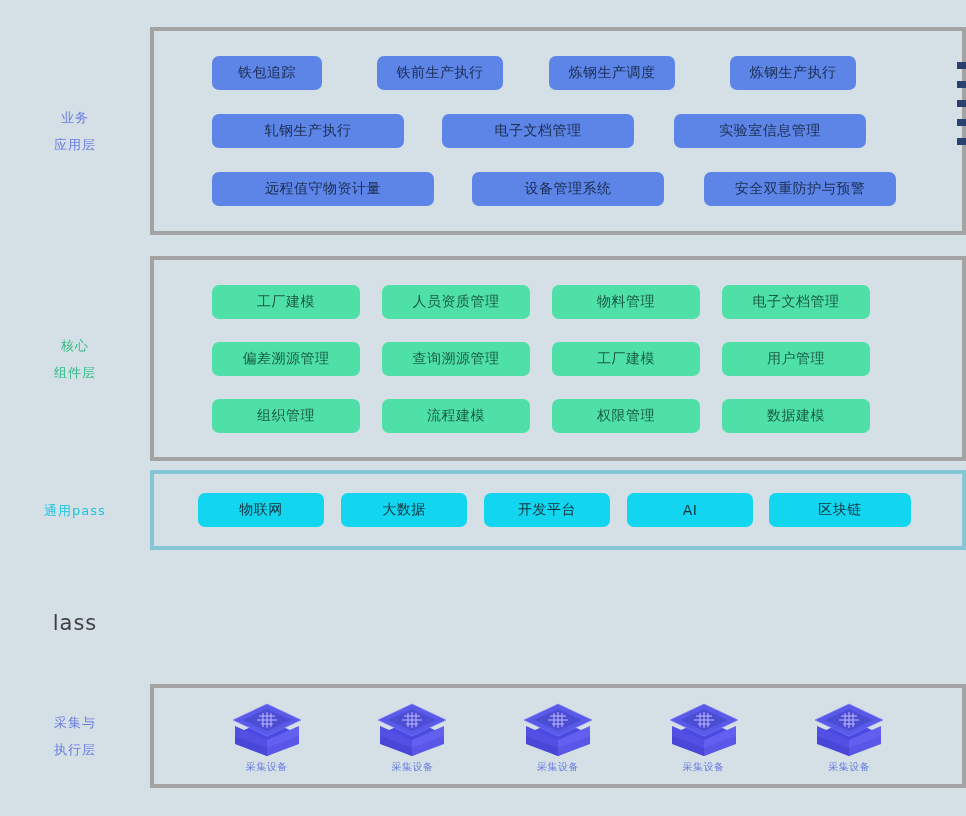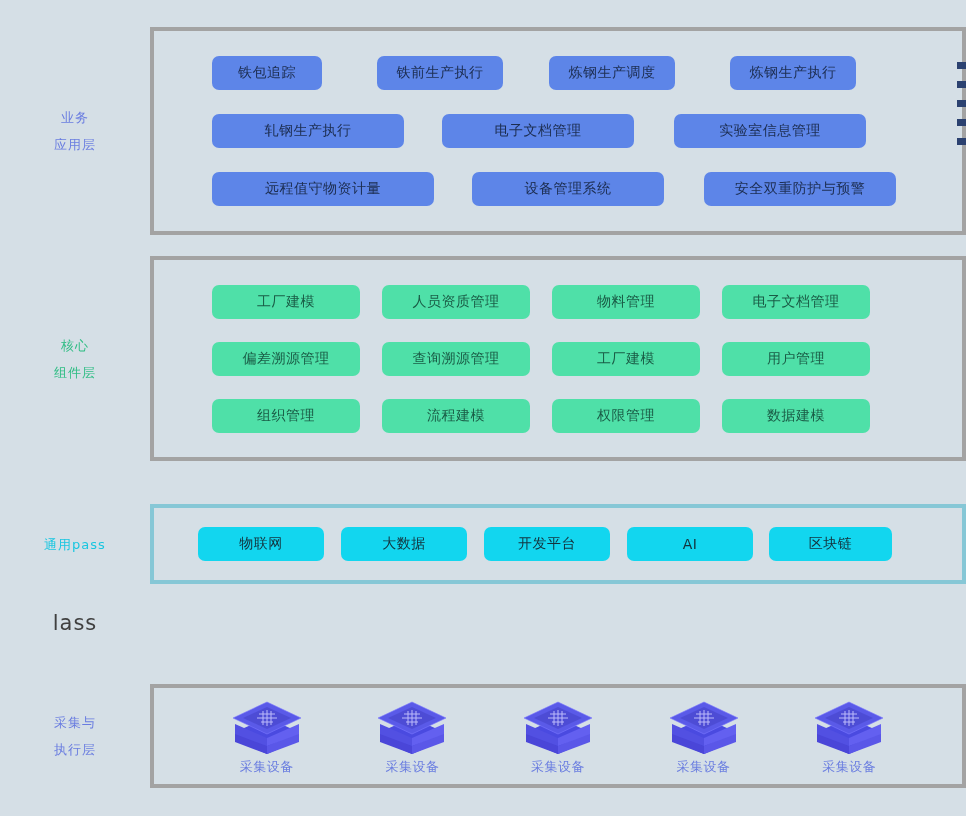--- a/index.html
+++ b/index.html
@@ -88,30 +88,30 @@
   
   #core-layer { top: 256px; width: 966px; height: 205px; }
   #core-layer .layer-label { color: #2fbd84; }
   #core-layer .panel { height: 205px; padding: 22px 0; }
   #core-layer .box-row { height: 34px; margin-bottom: 23px; }
   #core-layer .box-row:last-child { margin-bottom: 0; }
   #core-layer .node { height: 34px; width: 148px; margin-left: 22px; }
   #core-layer .node:first-child { margin-left: 58px; text-align: right; }
 
   
-  #paas-layer { top: 504px; width: 966px; height: 80px; }
+  #paas-layer { top: 470px; width: 966px; height: 80px; }
   #paas-layer .layer-label { color: #19c6e0; }
   #paas-layer .panel { height: 80px; }
   #paas-layer .box-row { height: 34px; }
   #paas-layer .node { height: 34px; }
   .pa-r1 .node:nth-child(1) { width: 126px; margin-left: 44px; }
   .pa-r1 .node:nth-child(2) { width: 126px; margin-left: 17px; }
   .pa-r1 .node:nth-child(3) { width: 126px; margin-left: 17px; }
   .pa-r1 .node:nth-child(4) { width: 126px; margin-left: 17px; }
-  .pa-r1 .node:nth-child(5) { width: 123px; margin-left: 16px; }
+  .pa-r1 .node:nth-child(5) { width: 142px; margin-left: 16px; }
 
   
   #iaas-layer { top: 583px; width: 966px; height: 80px; }
   #iaas-layer .layer-label { color: #404040; font-size: 21px; }
   #iaas-layer .panel { height: 80px; }
   #iaas-layer .box-row { height: 36px; }
   #iaas-layer .node { height: 36px; }
   .ia-r1 .node:nth-child(1) { width: 160px; margin-left: 44px; }
   .ia-r1 .node:nth-child(2) { width: 160px; margin-left: 20px; }
   .ia-r1 .node:nth-child(3) { width: 160px; margin-left: 21px; }
@@ -129,21 +129,21 @@
   }
   .device {
     width: 120px;
     display: flex;
     flex-direction: column;
     align-items: center;
   }
   .device-icon { width: 76px; height: 58px; display: block; }
   .device-label {
     margin-top: 4px;
-    font-size: 13px;
+    font-size: 10px;
     color: #6a7de0;
     letter-spacing: 0.5px;
   }
 
   
   #edge-markers {
     position: absolute;
     left: 957px;
     top: 62px;
     width: 9px;

